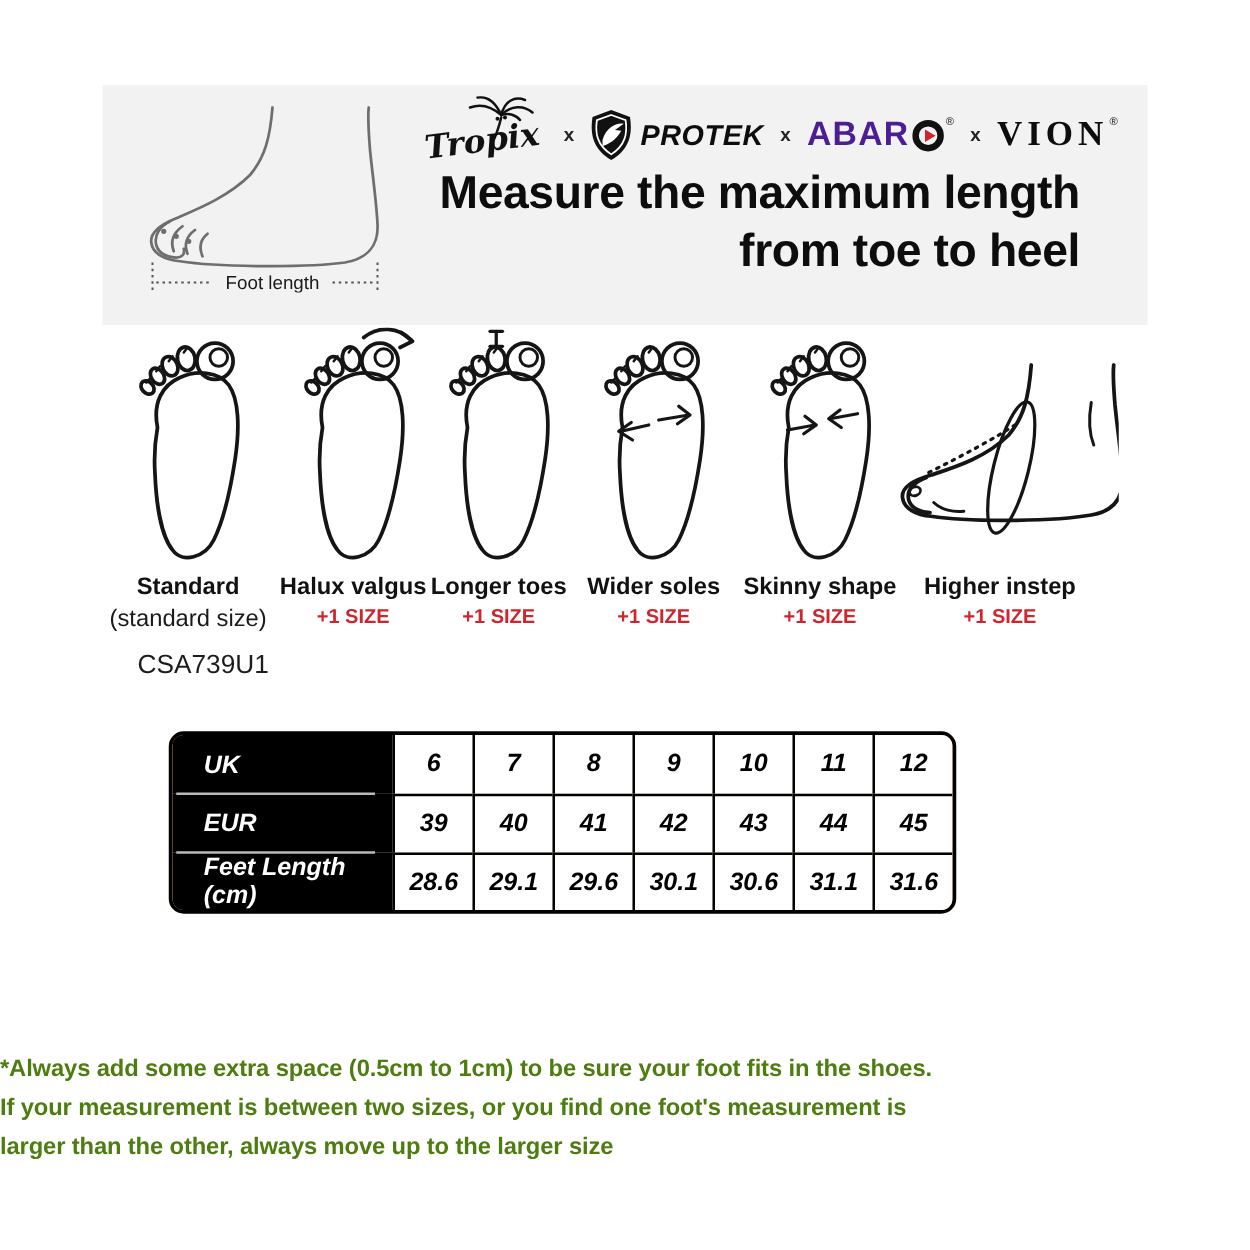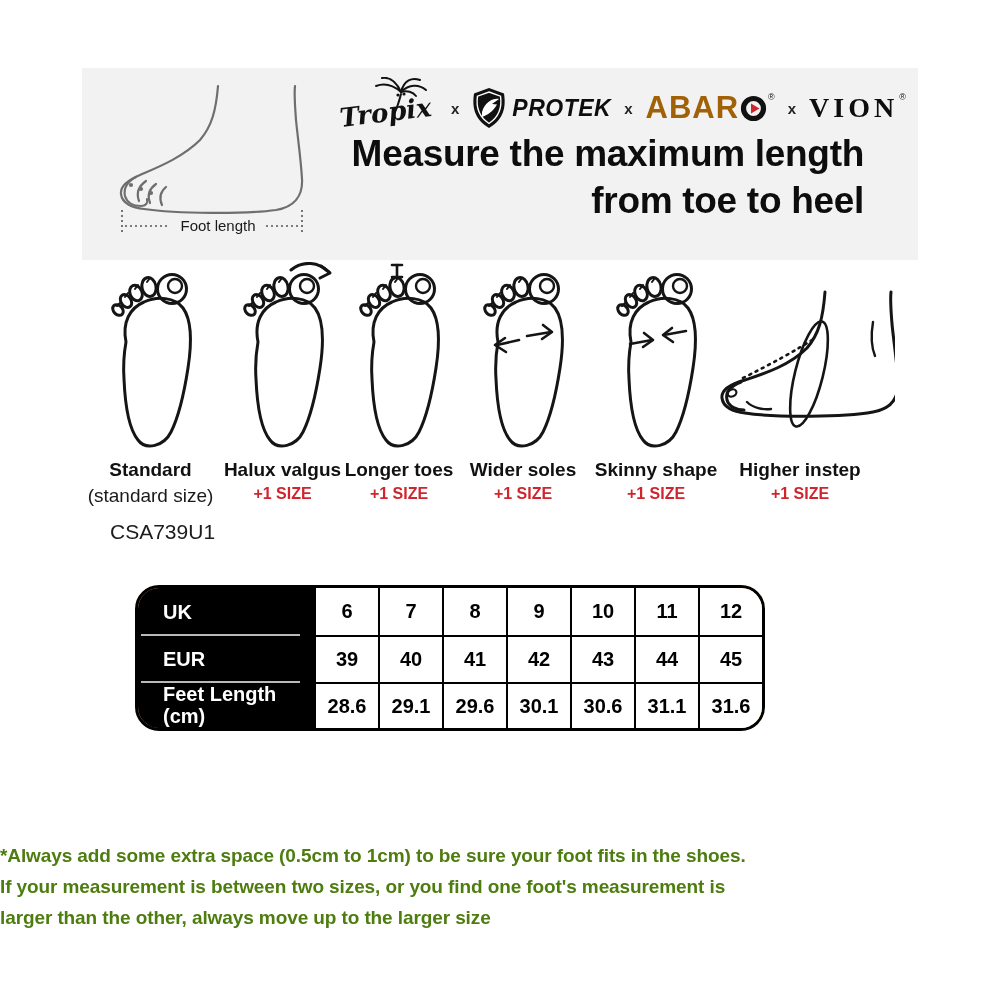--- a/index.html
+++ b/index.html
@@ -14,21 +14,21 @@
     font-family:"Liberation Sans",sans-serif;color:var(--ink);
   }
   
   .banner{position:absolute;left:82px;top:68px;width:836px;height:192px;background:var(--banner-bg);}
   .side-foot{position:absolute;left:28px;top:14px;}
   .brand-row{position:absolute;left:256px;top:8px;height:64px;display:flex;align-items:center;gap:13px;}
   .sep{font-size:15px;font-weight:600;color:#222;}
   .protek{display:flex;align-items:center;gap:6px;}
   .protek-text{font-size:23px;font-weight:900;font-style:italic;letter-spacing:.5px;color:#0d0d0d;}
   .abaro{display:flex;align-items:flex-start;}
-  .abaro-text{font-size:31px;font-weight:800;letter-spacing:1px;color:#a16207;line-height:27px;}
+  .abaro-text{font-size:27px;font-weight:800;letter-spacing:1px;color:#4c1d95;line-height:27px;}
   .abaro-o{margin-left:1px;margin-top:1px;}
   .reg{font-size:9px;font-weight:400;margin-left:1px;margin-top:-2px;}
   .vion{display:flex;align-items:flex-start;justify-content:flex-end;}
   .vion-text{font-family:"Liberation Serif",serif;font-size:28px;font-weight:600;letter-spacing:4px;color:#0d0d0d;line-height:28px;}
   .headline{position:absolute;right:54px;top:62px;text-align:right;font-size:37px;font-weight:700;line-height:47px;color:#0d0d0d;letter-spacing:-.3px;}
   
   .foot-types{position:absolute;left:0;top:262px;width:1000px;height:245px;}
   .ft{position:absolute;display:flex;flex-direction:column;align-items:center;}
   .ft svg{display:block;}
   .ft-name{font-size:19px;font-weight:700;margin-top:5px;white-space:nowrap;}
@@ -41,21 +41,21 @@
   .c5{left:595px;width:122px;}
   .c6{left:705px;width:190px;}
   
   .chart-title{position:absolute;left:110px;top:520px;display:flex;align-items:baseline;gap:10px;}
   .ct-bold{font-size:19px;font-weight:700;letter-spacing:.2px;}
   .ct-code{font-size:21px;font-weight:400;color:#1c1c1c;}
   
   .size-table{
     position:absolute;left:135px;top:585px;width:630px;height:146px;
     display:grid;grid-template-columns:176px repeat(7,1fr);grid-template-rows:47px 47px 1fr;
-    background:#fdba74;border:3px solid #000;border-radius:24px;overflow:hidden;
+    background:#fdba74;border:3px solid #000;border-radius:12px;overflow:hidden;font-style:italic;
   }
   .lcell{position:relative;background:#000;color:#fff;font-size:20px;font-weight:700;display:flex;align-items:center;padding-left:25px;line-height:22px;}
   .lsep::before{content:"";position:absolute;left:3px;right:14px;top:-1px;height:2px;background:#b9b9b9;}
   .dcell{background:#fff;color:#000;font-size:20px;font-weight:700;display:flex;align-items:center;justify-content:center;border-left:2.5px solid #000;}
   .bt{border-top:2.5px solid #000;}
   
   .footnote{position:absolute;left:0;top:840px;width:998px;text-align:left;font-size:19px;font-weight:700;line-height:31px;color:#4d7c0f;letter-spacing:-.1px;}
   .defs{position:absolute;width:0;height:0;overflow:hidden;}
 </style>
 </head>

